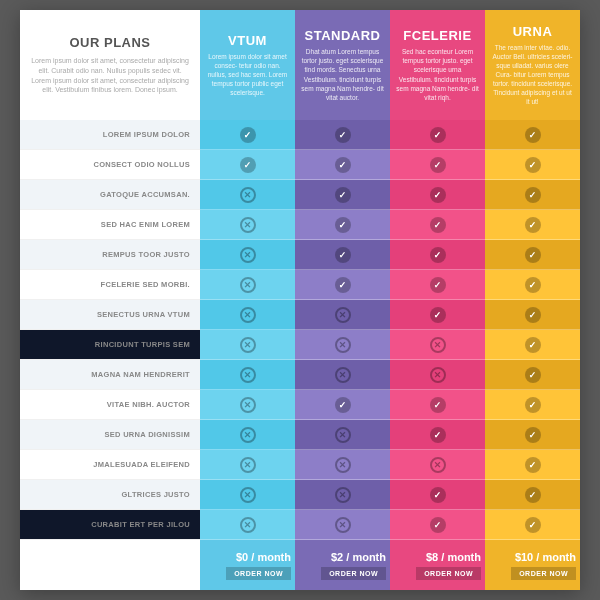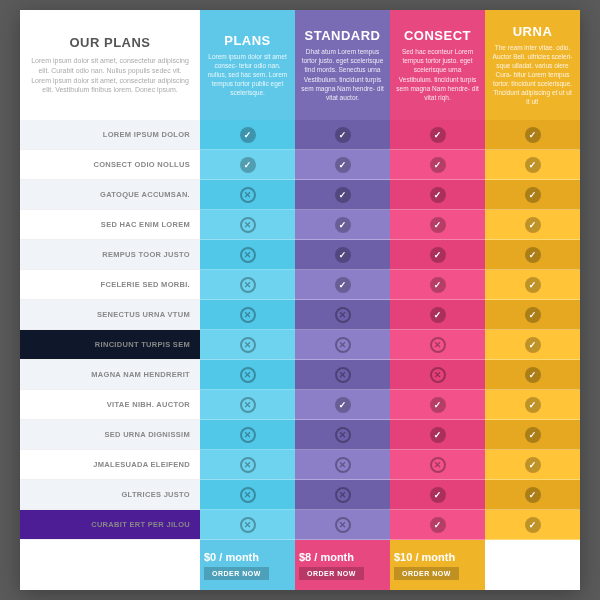--- a/index.html
+++ b/index.html
@@ -129,21 +129,21 @@
       min-height: 50px;
       display: flex;
       flex-direction: column;
       align-items: flex-end;
       justify-content: center;
       padding: 0 10px;
     }
     .footer-cell {
       display: flex;
       flex-direction: column;
-      align-items: flex-start;
+      align-items: flex-end;
       justify-content: center;
       padding: 6px 4px;
       min-height: 50px;
     }
     .price {
       font-size: 11px;
       font-weight: 800;
       color: #fff;
       margin-bottom: 4px;
     }
@@ -162,29 +162,29 @@
 </head>
 <body>
 
 <div class="container">
   <div class="plans-table" id="table-root">
       <div class="header-cell header-label">
         <h2>OUR PLANS</h2>
         <p>Lorem ipsum dolor sit amet, consectetur adipiscing elit. Curabit odio nan. Nullus populis sedec vit. Lorem ipsum dolor sit amet, consectetur adipiscing elit. Vestibulum finibus lorem. Donec ipsum.</p>
       </div>
       <div class="header-cell header-free" style="display: flex; flex-direction: column; justify-content: center; align-items: center; padding: 10px 6px;">
-        <div class="plan-name">PLANS</div>
+        <div class="plan-name">VTUM</div>
         <div class="plan-desc">Lorem ipsum dolor sit amet consec- tetur odio nan. nullus, sed hac sem. Lorem tempus tortor public eget scelerisque.</div>
       </div>
       <div class="header-cell header-standard" style="display: flex; flex-direction: column; justify-content: center; align-items: center; padding: 10px 6px;">
         <div class="plan-name">STANDARD</div>
         <div class="plan-desc">Dhat atum Lorem tempus tortor justo. eget scelerisque tind mords. Senectus urna Vestibulum. tincidunt turpis sem magna Nam hendre- dit vitat auctor.</div>
       </div>
       <div class="header-cell header-premium" style="display: flex; flex-direction: column; justify-content: center; align-items: center; padding: 10px 6px;">
-        <div class="plan-name">CONSECT</div>
+        <div class="plan-name">FCELERIE</div>
         <div class="plan-desc">Sed hac econteur Lorem tempus tortor justo. eget scelerisque urna Vestibulum. tincidunt turpis sem magna Nam hendre- dit vitat riqh.</div>
       </div>
       <div class="header-cell header-profi" style="display: flex; flex-direction: column; justify-content: center; align-items: center; padding: 10px 6px;">
         <div class="plan-name">URNA</div>
         <div class="plan-desc">The ream inter vitae. odio. Auctor Bell. ultricies sceleri- sque ulladat. varius olere Cura- bitur Lorem tempus tortor. tincidunt scelerisque. Tincidunt adipiscing et ut ut it ut!</div>
       </div>
       <div class="row-label" style="background: rgb(240, 244, 248);">LOREM IPSUM DOLOR</div>
       <div class="cell cell-free" style="background: rgb(77, 190, 221);">
         <div class="icon-check">✓</div>
       </div>
@@ -346,38 +346,42 @@
       </div>
       <div class="cell cell-standard" style="background: rgb(110, 95, 169);">
         <div class="icon-x">✕</div>
       </div>
       <div class="cell cell-premium" style="background: rgb(217, 61, 116);">
         <div class="icon-check">✓</div>
       </div>
       <div class="cell cell-profi" style="background: rgb(229, 168, 32);">
         <div class="icon-check">✓</div>
       </div>
-      <div class="row-label" style="background: #4c1d95;">CURABIT ERT PER JILOU</div>
+      <div class="row-label" style="background: #0f172a;">CURABIT ERT PER JILOU</div>
       <div class="cell cell-free" style="background: rgb(109, 211, 239);">
         <div class="icon-x">✕</div>
       </div>
       <div class="cell cell-standard" style="background: rgb(134, 120, 190);">
         <div class="icon-x">✕</div>
       </div>
       <div class="cell cell-premium" style="background: rgb(242, 82, 137);">
         <div class="icon-check">✓</div>
       </div>
       <div class="cell cell-profi" style="background: rgb(245, 187, 53);">
         <div class="icon-check">✓</div>
       </div>
       <div class="footer-label"></div>
       <div class="footer-cell header-free">
         <div class="price">$0 / month</div>
         <button class="order-btn">ORDER NOW</button>
       </div>
+      <div class="footer-cell header-standard">
+        <div class="price">$2 / month</div>
+        <button class="order-btn">ORDER NOW</button>
+      </div>
       <div class="footer-cell header-premium">
         <div class="price">$8 / month</div>
         <button class="order-btn">ORDER NOW</button>
       </div>
       <div class="footer-cell header-profi">
         <div class="price">$10 / month</div>
         <button class="order-btn">ORDER NOW</button>
       </div>
     </div>
 </div>

